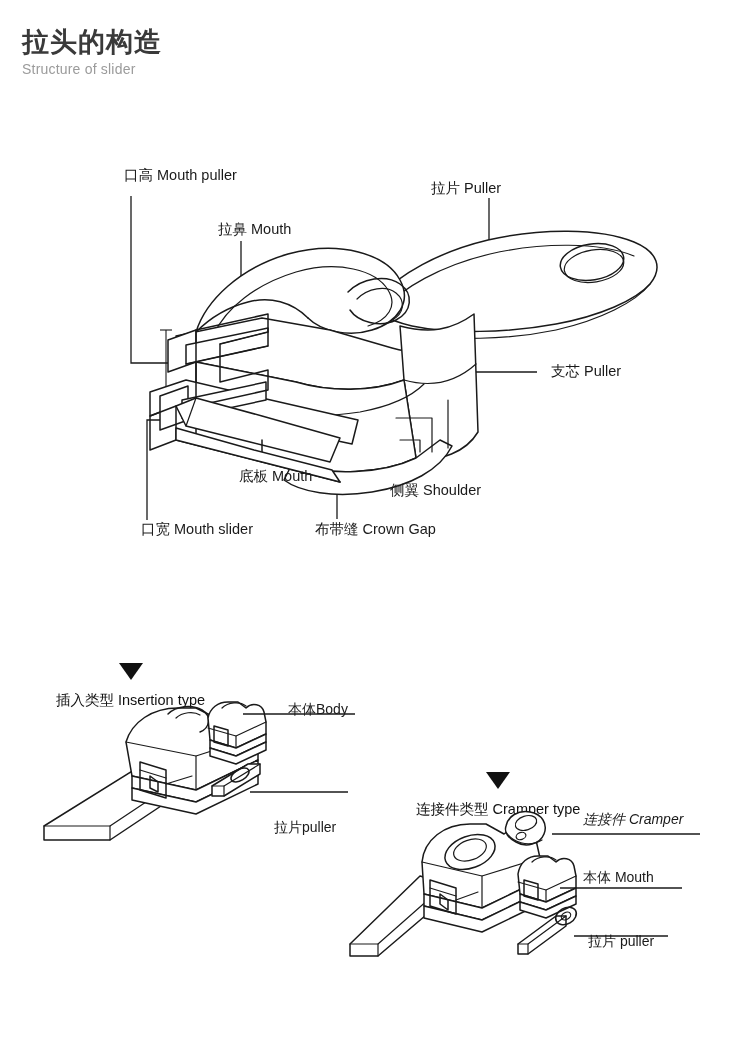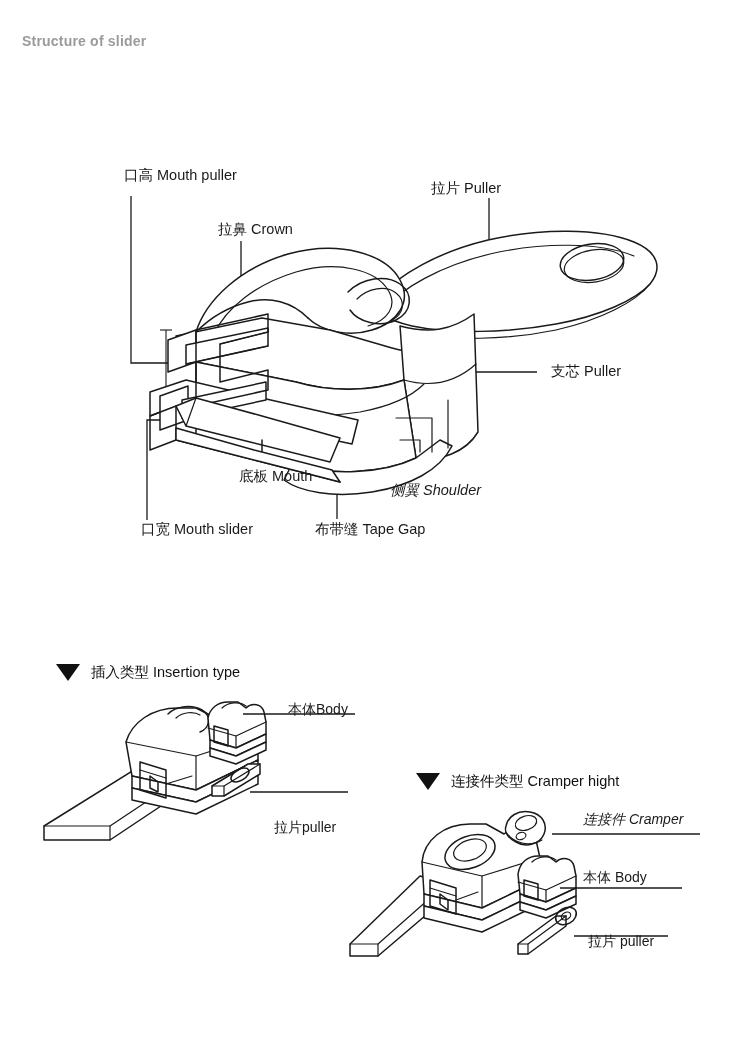--- a/index.html
+++ b/index.html
@@ -11,32 +11,32 @@
   #page{position:absolute;inset:0;background:#fff;}
 
   
   .header{position:absolute;left:22px;top:28px;}
   .title-cn{
     font-size:27px;font-weight:bold;color:#3a3a3a;letter-spacing:1px;
     line-height:1.05;margin:0;
   }
   .title-en{
     font-size:14px;color:#9b9b9b;letter-spacing:.2px;margin-top:5px;
-    font-weight:bold;
+    font-weight:normal;
   }
 
   
   .lbl{
     position:absolute;font-size:14.5px;color:#1a1a1a;white-space:nowrap;
     line-height:1;
   }
   .lbl.small{font-size:14px;}
 
   
-  .sect{position:absolute;display:flex;align-items:center;gap:11px;}
+  .sect{position:absolute;display:flex;align-items:center;gap:11px;flex-direction:column;}
   .tri{
     width:0;height:0;border-left:12px solid transparent;
     border-right:12px solid transparent;border-top:17px solid #111;
   }
   .sect-txt{font-size:14.5px;color:#111;white-space:nowrap;}
 
   
   svg.draw{position:absolute;left:0;top:0;width:750px;height:1043px;
            pointer-events:none;}
   .stroke{fill:none;stroke:#1a1a1a;stroke-width:1.5;
@@ -50,20 +50,21 @@
            stroke-dasharray:7 3 1.5 3;}
   .white{fill:#ffffff;stroke:#1a1a1a;stroke-width:1.5;
          stroke-linejoin:round;stroke-linecap:round;}
 </style>
 </head>
 <body>
 
 <div id="page">
 
   <div class="header">
+    <div class="title-cn">拉头的构造</div>
     <div class="title-en">Structure of slider</div>
   </div>
 
   <svg class="draw" viewBox="0 0 750 1043">
 
     <g>
       <path class="leadline" d="M131 196 L131 363 L170 363"></path>
       <path class="lead" d="M166 330 L166 394"></path>
       <path class="lead" d="M160 330 L172 330"></path>
       <path class="lead" d="M160 394 L172 394"></path>
@@ -212,33 +213,33 @@
 
       <path class="thin" d="M396 418 L 432 418 L 432 452"></path>
       <path class="thin" d="M400 440 L 420 440 L 420 452"></path>
 
       <path class="thin" d="M448 400 L 448 448"></path>
     </g>
   </svg>
 
   <div class="lbl" style="left:124px;top:168px;">口高 Mouth  puller</div>
 
-  <div class="lbl" style="left:218px;top:222px;">拉鼻 Crown</div>
+  <div class="lbl" style="left:218px;top:222px;">拉鼻 Mouth</div>
 
   <div class="lbl" style="left:431px;top:181px;">拉片 Puller</div>
 
   <div class="lbl" style="left:551px;top:364px;">支芯 Puller</div>
 
   <div class="lbl" style="left:239px;top:469px;">底板 Mouth</div>
 
-  <div class="lbl" style="left:390px;top:483px;font-style:italic;">侧翼 Shoulder</div>
+  <div class="lbl" style="left:390px;top:483px;">侧翼 Shoulder</div>
 
   <div class="lbl" style="left:141px;top:522px;">口宽 Mouth slider</div>
 
-  <div class="lbl" style="left:315px;top:522px;">布带缝 Tape Gap</div>
+  <div class="lbl" style="left:315px;top:522px;">布带缝 Crown Gap</div>
 
   <div class="sect" style="left:56px;top:663px;">
     <span class="tri"></span>
     <span class="sect-txt">插入类型 Insertion type</span>
   </div>
 
   <svg class="draw" viewBox="0 0 750 1043">
 
     <g>
 
@@ -297,21 +298,21 @@
 
     <path class="leadline" d="M243 714 L 355 714"></path>
     <path class="leadline" d="M250 792 L 348 792"></path>
   </svg>
 
   <div class="lbl small" style="left:288px;top:702px;">本体Body</div>
   <div class="lbl small" style="left:274px;top:820px;">拉片puller</div>
 
   <div class="sect" style="left:416px;top:772px;">
     <span class="tri"></span>
-    <span class="sect-txt">连接件类型 Cramper hight</span>
+    <span class="sect-txt">连接件类型 Cramper type</span>
   </div>
 
   <svg class="draw" viewBox="0 0 750 1043">
 
     <g>
 
       <path class="white" d="M350 944
                L 420 876 L 446 884 L 446 898 L 378 956 L 350 956 Z"></path>
       <path class="thin" d="M350 944 L 378 944 L 446 884"></path>
       <path class="thin" d="M378 944 L 378 956"></path>
@@ -373,16 +374,16 @@
       <ellipse class="stroke" cx="566" cy="916" rx="11" ry="8" transform="rotate(-30 566 916)"></ellipse>
       <ellipse class="thin" cx="566" cy="916" rx="5" ry="3.5" transform="rotate(-30 566 916)"></ellipse>
     </g>
 
     <path class="leadline" d="M552 834 L 700 834"></path>
     <path class="leadline" d="M560 888 L 682 888"></path>
     <path class="leadline" d="M574 936 L 668 936"></path>
   </svg>
 
   <div class="lbl small" style="left:583px;top:812px;font-style:italic;">连接件 Cramper</div>
-  <div class="lbl small" style="left:583px;top:870px;">本体 Body</div>
+  <div class="lbl small" style="left:583px;top:870px;">本体 Mouth</div>
   <div class="lbl small" style="left:588px;top:934px;">拉片 puller</div>
 
 </div>
 
 </body></html>

